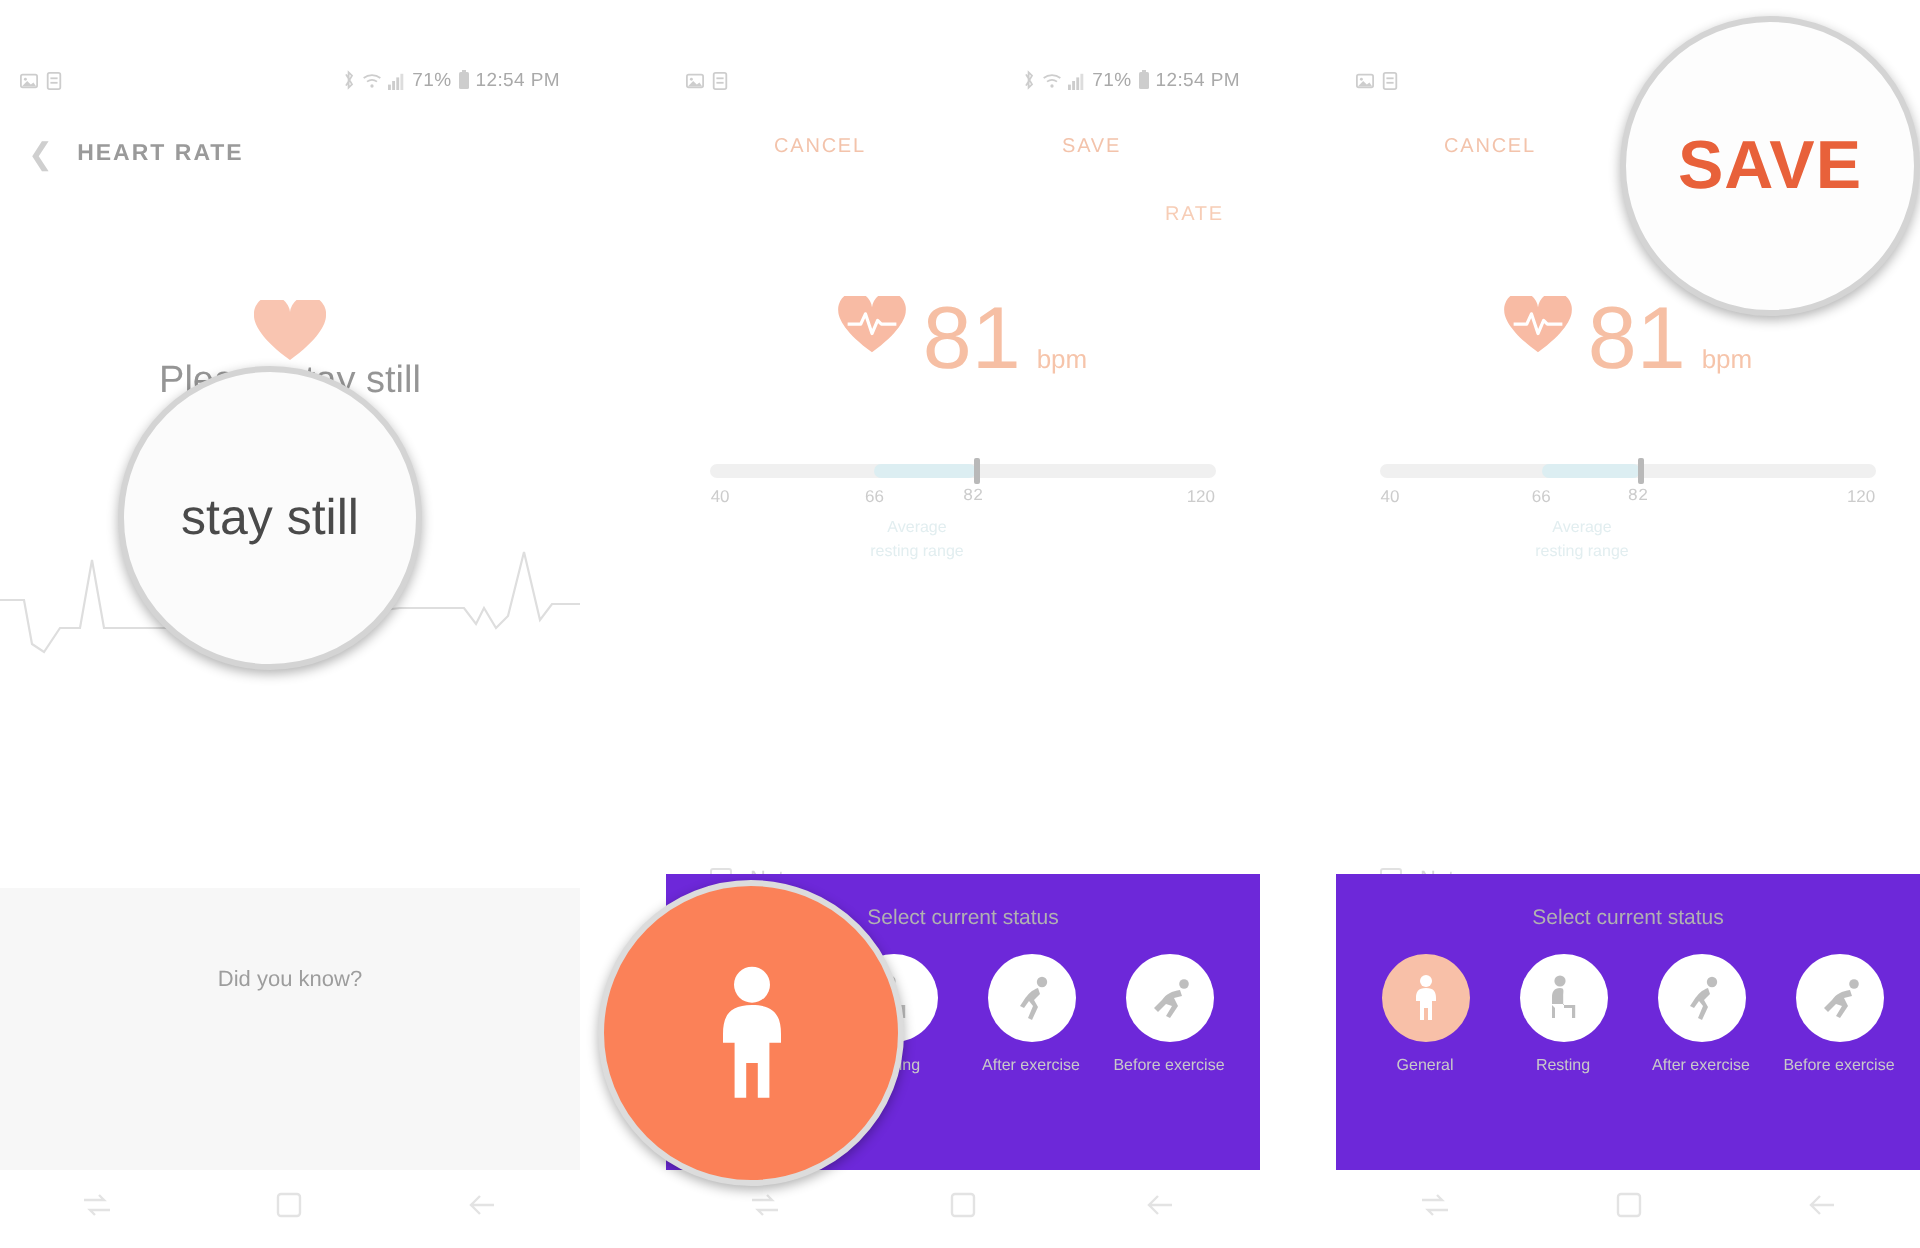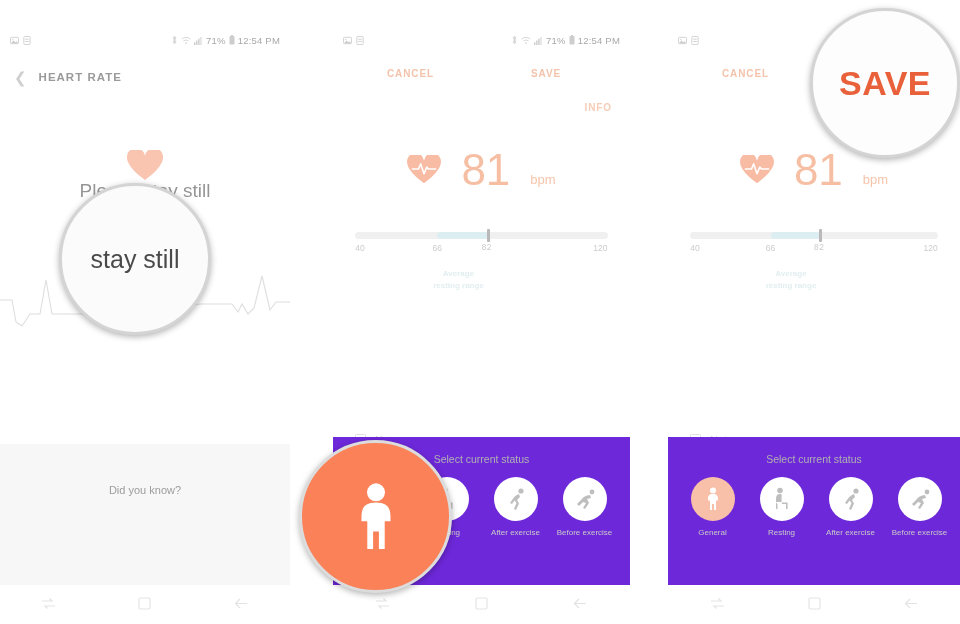--- a/index.html
+++ b/index.html
@@ -38,21 +38,21 @@
     display: flex; align-items: center; padding: 0 14px; gap: 12px;
   }
   .back-chev { color: #cfcfcf; font-size: 15px; line-height: 1; }
   .appbar-title {
     font-size: 11.5px; font-weight: bold; color: #9a9a9a; letter-spacing: 1px;
   }
   .actionrow {
     position: absolute; top: 44px; left: 0; right: 0; height: 26px;
   }
   .act {
-    position: absolute; font-size: 10px; font-weight: bold;
+    position: absolute; font-size: 10px; font-weight: normal;
     letter-spacing: .9px; color: #f3c3ab; text-align: right;
   }
   .act.cancel { left: 54px; top: 6px; }
   .act.save   { left: 198px; top: 6px; }
   .act.info   { right: 18px; top: 40px; color: #f7cdb6; }
 
   
   .measure-wrap { position: absolute; top: 120px; left: 0; right: 0; height: 220px; }
   .pink-heart {
     position: absolute; left: 50%; top: 12px; transform: translateX(-50%);
@@ -68,21 +68,21 @@
   .didyouknow {
     position: absolute; left: 0; right: 0; bottom: 0; height: 180px;
     background: #f7f7f7; padding-top: 40px; text-align: center;
   }
   .dyk-title { font-size: 11px; color: #9d9d9d; margin-bottom: 10px; }
   .dyk-body  { font-size: 9px; color: #cdcdcd; line-height: 1.65; padding: 0 22px; }
 
   
   .reading { position: absolute; top: 130px; left: 0; right: 0; }
   .bpm-row {
-    display: flex; align-items: center; justify-content: center; gap: 20px;
+    display: flex; align-items: flex-start; justify-content: center; gap: 8px;
   }
   .bpm-heart { width: 34px; height: 30px; }
   .bpm-value { font-size: 44px; color: #f6bfa4; line-height: 1; font-weight: normal; }
   .bpm-unit  { font-size: 13px; color: #f6c4aa; align-self: flex-end; padding-bottom: 5px; }
 
   .slider-block { margin: 40px 22px 0 22px; position: relative; }
   .slider-track {
     position: relative; height: 7px; border-radius: 4px; background: #f0f0f0;
   }
   .slider-fill {
@@ -94,21 +94,21 @@
     background: #b9b9b9; border-radius: 1px;
   }
   .slider-ticks { position: relative; height: 13px; margin-top: 4px; }
   .tick { position: absolute; font-size: 8.5px; color: #cccccc; transform: translateX(-50%); }
   .tick.t40  { left: 2%; }
   .tick.t66  { left: 32.5%; }
   .tick.t82  { left: 52%; font-family: Liberation Mono, monospace; }
   .tick.t120 { left: 97%; }
   .avg-label {
     text-align: center; font-size: 8px; color: #e2eef0; line-height: 1.5;
-    margin-top: 12px; margin-left: -46px; font-weight: bold;
+    margin-top: 2px; margin-left: -46px;
   }
 
   .notes-row {
     position: absolute; top: 286px; left: 22px;
     display: flex; align-items: center; gap: 9px;
   }
   .notes-ico { width: 11px; height: 12px; opacity: .5; }
   .notes-txt { font-size: 11px; color: #d6d6d6; }
 
   
@@ -305,21 +305,21 @@
               <rect x="0.5" y="1" width="5" height="8.5" rx="0.8" fill="#b0b0b0"></rect>
             </svg>
         </span>
         <span class="sb-txt">12:54 PM</span>
       </span>
     </div>
 
     <div class="actionrow">
       <span class="act cancel">CANCEL</span>
       <span class="act save">SAVE</span>
-      <span class="act info">INFO</span>
+      <span class="act info">RATE</span>
     </div>
 
     <div class="reading">
       <div class="bpm-row">
         <svg class="bpm-heart" viewBox="0 0 36 32">
           <path d="M18 30 C 4 20, 0 12, 0 8 A 8 8 0 0 1 18 6 A 8 8 0 0 1 36 8 C 36 12, 32 20, 18 30 Z" fill="#f8bba4"></path>
           <path d="M5 15 L12 15 L14.5 9.5 L18 20 L21 13 L23 15 L31 15" fill="none" stroke="#ffffff" stroke-width="1.7" stroke-linejoin="round"></path>
         </svg>
         <span class="bpm-value">81</span>
         <span class="bpm-unit">bpm</span>

